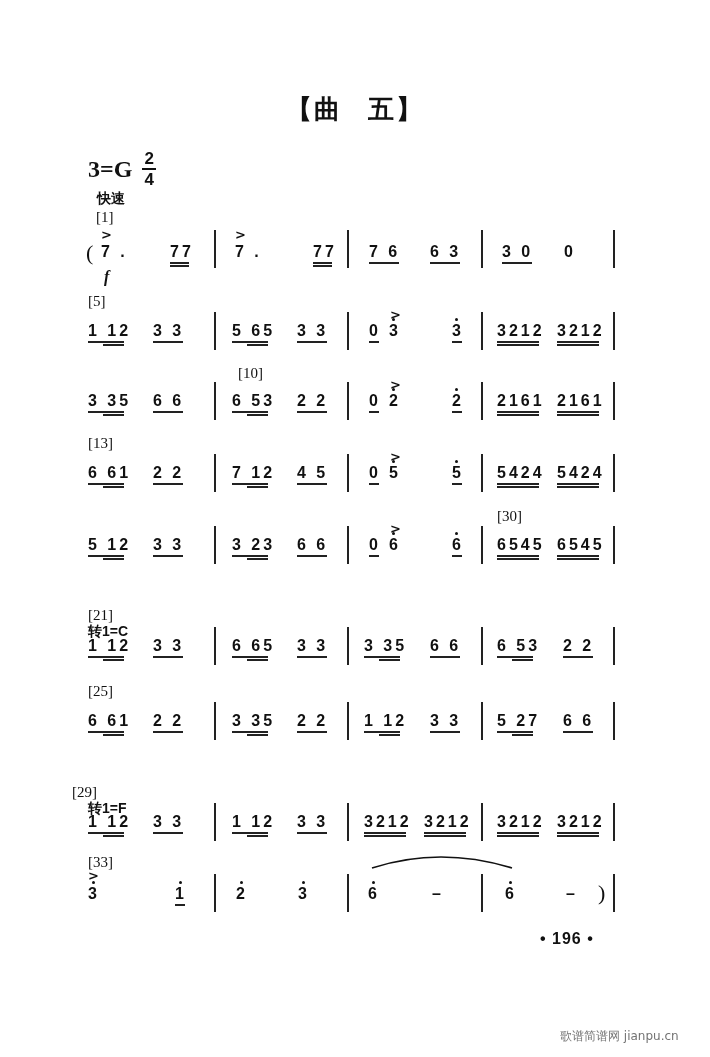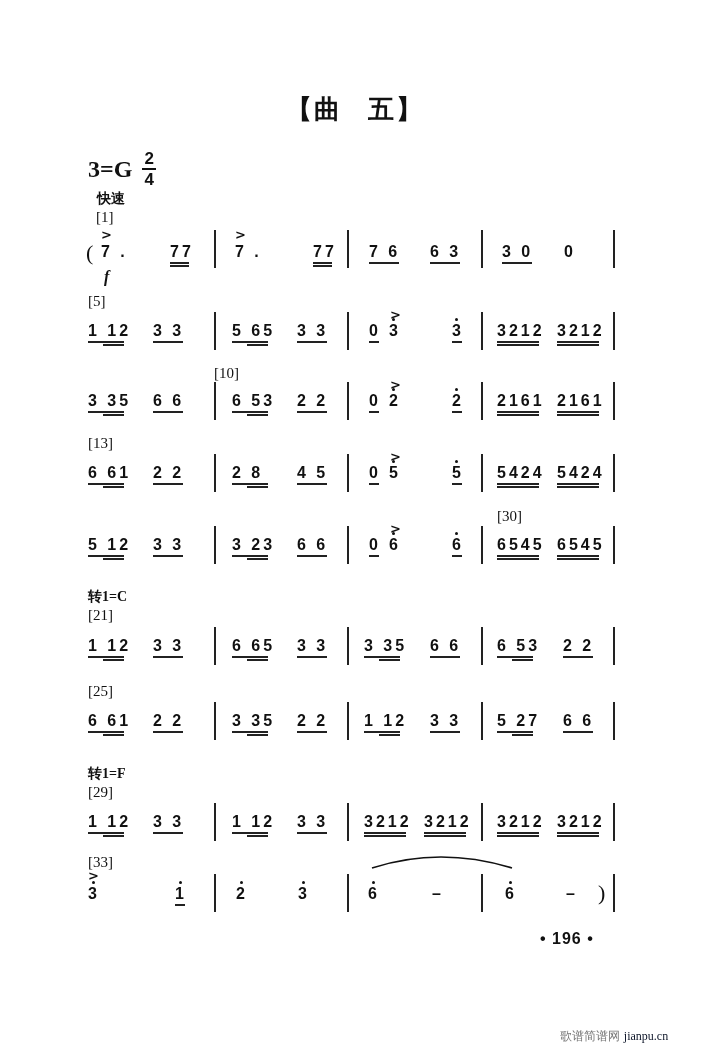--- a/index.html
+++ b/index.html
@@ -25,24 +25,24 @@
     .bar { position: absolute; width: 2px; background: #222; }
     .note {
       position: absolute; font-family: "Liberation Sans", sans-serif; font-weight: bold; font-size: 16px;
       letter-spacing: 3px; white-space: nowrap; line-height: 16px;
     }
     .ul { position: absolute; height: 1.5px; background: #222; }
     .accent { position: absolute; font-size: 13px; font-weight: bold; font-family: "DejaVu Sans", sans-serif; }
     .dot { position: absolute; width: 3px; height: 3px; border-radius: 50%; background: #111; }
     .dyn { position: absolute; font-family: "Liberation Serif", serif; font-style: italic; font-weight: bold; font-size: 16px; }
     .paren { position: absolute; font-family: "Liberation Serif", serif; font-size: 22px; }
-    .modulation { position: absolute; font-weight: bold; font-size: 14px; font-family: Liberation Serif, serif; }
+    .modulation { position: absolute; font-weight: bold; font-size: 14px; font-family: Liberation Sans, sans-serif; margin-top: 35px; }
     .pagenum { position: absolute; left: 540px; top: 930px; font-weight: 900; font-size: 16px; letter-spacing: 1px; }
     .watermark { position: absolute; left: 560px; top: 1028px; font-size: 12px; color: #777; font-family: "DejaVu Sans", sans-serif; }
-    .watermark .en { color: #0f172a; font-family: Liberation Serif, serif; }
+    .watermark .en { color: #737373; }
     svg.slur { position: absolute; left: 0; top: 0; pointer-events: none; }
   </style>
 </head>
 <body>
 
 <div class="title">
   <span class="b">【</span><span>曲</span><span class="gap"></span><span>五</span><span class="b">】</span>
 </div>
 
 <div class="key">
@@ -103,21 +103,21 @@
 <div class="ul" style="left:452px;top:341px;width:10px"></div>
 <div class="bar" style="left:481px;top:312px;height:38px"></div>
 <div class="note" style="left:497px;top:323px">3212</div>
 <div class="ul" style="left:497px;top:341px;width:42px"></div>
 <div class="ul" style="left:497px;top:344px;width:42px"></div>
 <div class="note" style="left:557px;top:323px">3212</div>
 <div class="ul" style="left:557px;top:341px;width:42px"></div>
 <div class="ul" style="left:557px;top:344px;width:42px"></div>
 <div class="bar" style="left:613px;top:312px;height:38px"></div>
 
-<div class="label" style="left:214px;top:365px">[10]</div>
+<div class="label" style="left:238px;top:365px">[10]</div>
 <div class="note" style="left:88px;top:393px">3 35</div>
 <div class="ul" style="left:88px;top:411px;width:36px"></div>
 <div class="ul" style="left:103px;top:414px;width:21px"></div>
 <div class="note" style="left:153px;top:393px">6 6</div>
 <div class="ul" style="left:153px;top:411px;width:30px"></div>
 <div class="bar" style="left:214px;top:382px;height:38px"></div>
 <div class="note" style="left:232px;top:393px">6 53</div>
 <div class="ul" style="left:232px;top:411px;width:36px"></div>
 <div class="ul" style="left:247px;top:414px;width:21px"></div>
 <div class="note" style="left:297px;top:393px">2 2</div>
@@ -140,21 +140,21 @@
 <div class="ul" style="left:557px;top:414px;width:42px"></div>
 <div class="bar" style="left:613px;top:382px;height:38px"></div>
 
 <div class="label" style="left:88px;top:435px">[13]</div>
 <div class="note" style="left:88px;top:465px">6 61</div>
 <div class="ul" style="left:88px;top:483px;width:36px"></div>
 <div class="ul" style="left:103px;top:486px;width:21px"></div>
 <div class="note" style="left:153px;top:465px">2 2</div>
 <div class="ul" style="left:153px;top:483px;width:30px"></div>
 <div class="bar" style="left:214px;top:454px;height:38px"></div>
-<div class="note" style="left:232px;top:465px">2 8</div>
+<div class="note" style="left:232px;top:465px">7 12</div>
 <div class="ul" style="left:232px;top:483px;width:36px"></div>
 <div class="ul" style="left:247px;top:486px;width:21px"></div>
 <div class="note" style="left:297px;top:465px">4 5</div>
 <div class="ul" style="left:297px;top:483px;width:30px"></div>
 <div class="bar" style="left:347px;top:454px;height:38px"></div>
 <div class="note" style="left:369px;top:465px">0</div>
 <div class="ul" style="left:369px;top:483px;width:10px"></div>
 <div class="accent" style="left:390px;top:449px">&gt;</div>
 <div class="dot" style="left:392px;top:460px"></div>
 <div class="note" style="left:389px;top:465px">5</div>
@@ -247,21 +247,21 @@
 <div class="ul" style="left:430px;top:731px;width:30px"></div>
 <div class="bar" style="left:481px;top:702px;height:38px"></div>
 <div class="note" style="left:497px;top:713px">5 27</div>
 <div class="ul" style="left:497px;top:731px;width:36px"></div>
 <div class="ul" style="left:512px;top:734px;width:21px"></div>
 <div class="note" style="left:563px;top:713px">6 6</div>
 <div class="ul" style="left:563px;top:731px;width:30px"></div>
 <div class="bar" style="left:613px;top:702px;height:38px"></div>
 
 <div class="modulation" style="left:88px;top:765px">转1=F</div>
-<div class="label" style="left:88px;top:784px">[29]</div>
+<div class="label" style="left:72px;top:784px">[29]</div>
 <div class="note" style="left:88px;top:814px">1 12</div>
 <div class="ul" style="left:88px;top:832px;width:36px"></div>
 <div class="ul" style="left:103px;top:835px;width:21px"></div>
 <div class="note" style="left:153px;top:814px">3 3</div>
 <div class="ul" style="left:153px;top:832px;width:30px"></div>
 <div class="bar" style="left:214px;top:803px;height:38px"></div>
 <div class="note" style="left:232px;top:814px">1 12</div>
 <div class="ul" style="left:232px;top:832px;width:36px"></div>
 <div class="ul" style="left:247px;top:835px;width:21px"></div>
 <div class="note" style="left:297px;top:814px">3 3</div>

